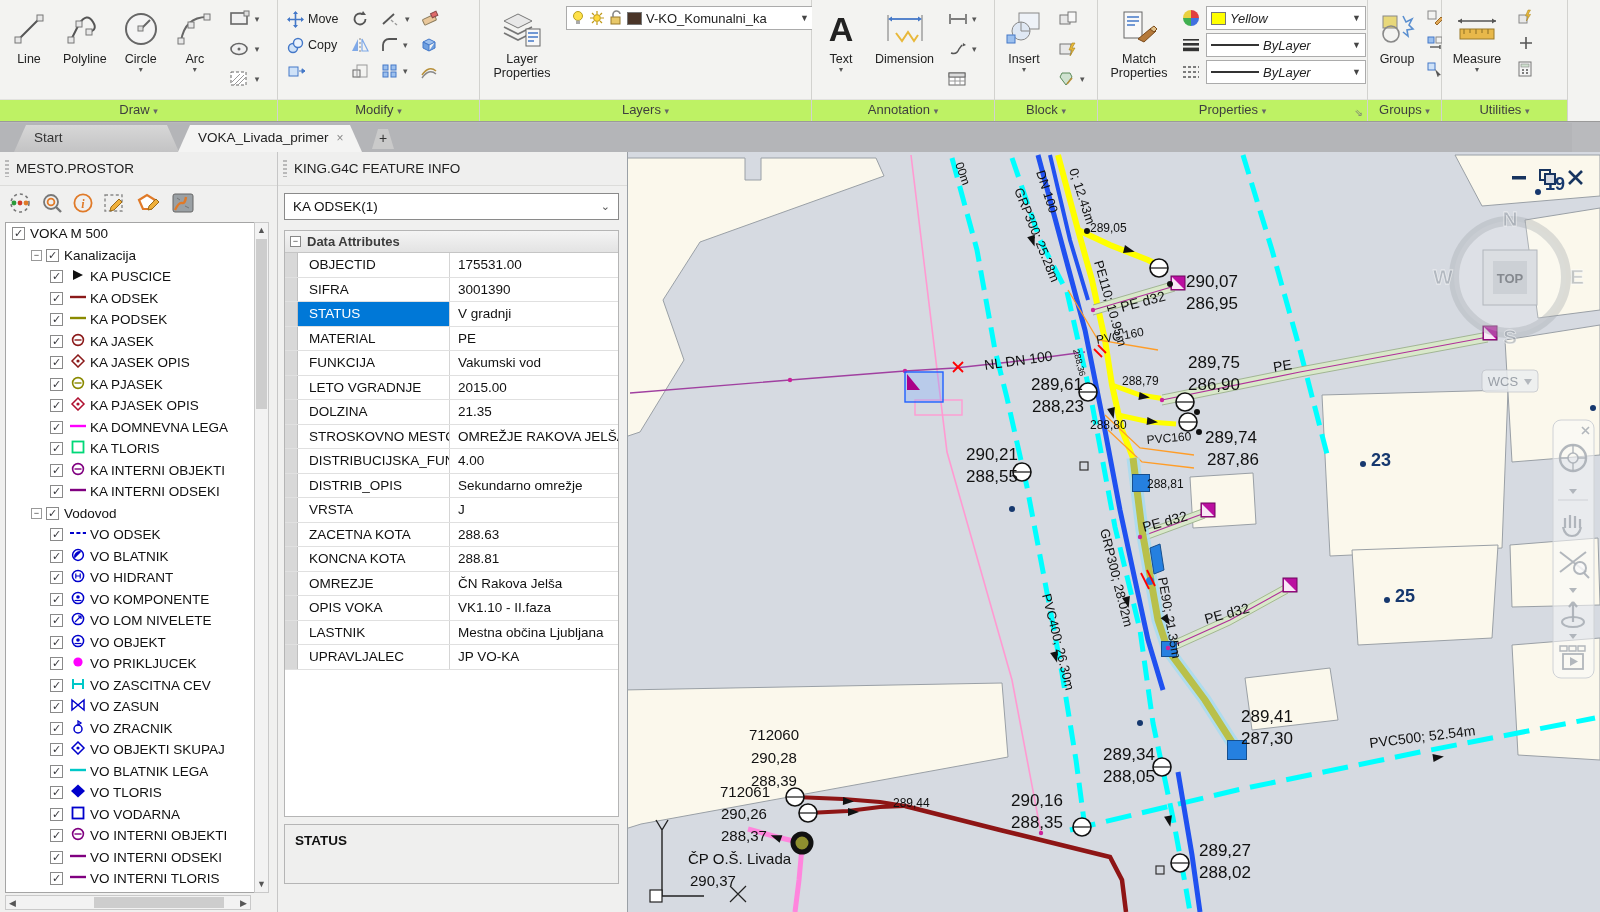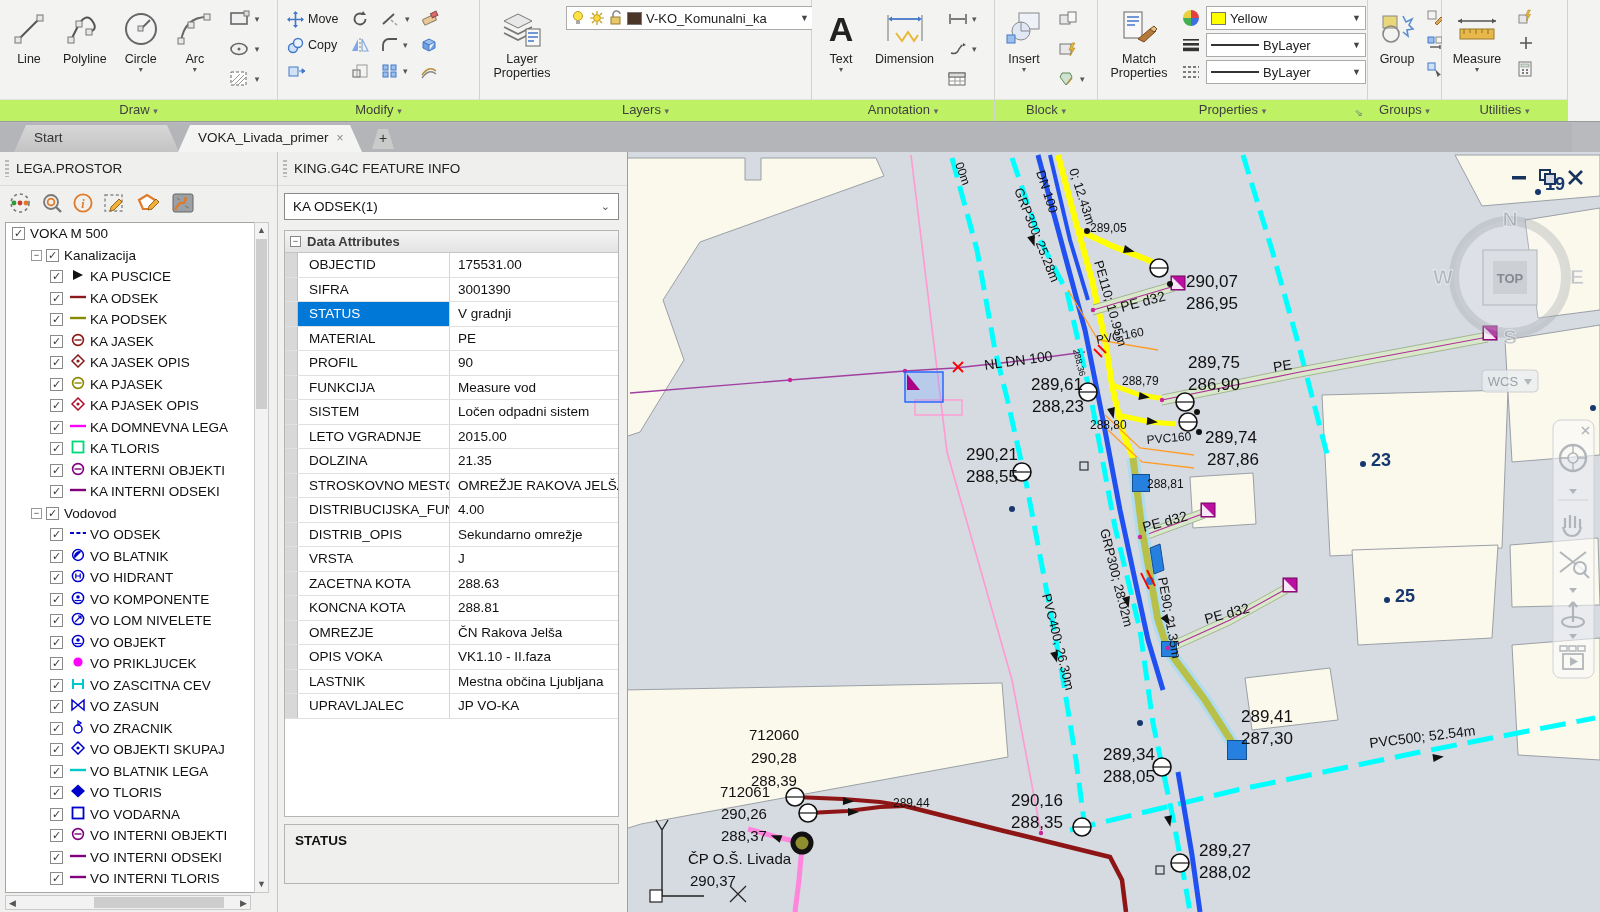--- a/index.html
+++ b/index.html
@@ -412,21 +412,21 @@
           <span class="bicon">
             <svg class="icn" width="42" height="40" viewBox="0 0 42 40">
                 <rect x="6" y="3" width="18" height="26" fill="#f8f8f8" stroke="#666"></rect>
                 <path d="M9 8h12M9 12h12M9 16h8" stroke="#4478c8" stroke-width="1.3"></path>
                 <path d="M20 30l12-10 6 2-12 11z" fill="#b5793a" stroke="#7a4a1a"></path>
                 <path d="M32 20l4-3 3 3-3 3z" fill="#e0c08a" stroke="#7a4a1a"></path>
               </svg>
             </span>
           <span class="blabel" style="width:72px">Match Properties</span>
         </div>
-        <div style="display:flex; flex-direction:column; gap:3px; padding-top:2px;">
+        <div style="display:flex; flex-direction:column; gap:3px; padding-top:2px;font-style:italic;">
           <div style="display:flex; gap:6px; align-items:center;">
             <svg class="icn" width="18" height="18" viewBox="0 0 18 18">
                 <path d="M9 9L9 1A8 8 0 0 1 17 9z" fill="#e04040"></path>
                 <path d="M9 9L17 9A8 8 0 0 1 9 17z" fill="#4070e0"></path>
                 <path d="M9 9L9 17A8 8 0 0 1 1 9z" fill="#40b050"></path>
                 <path d="M9 9L1 9A8 8 0 0 1 9 1z" fill="#e8d040"></path>
               </svg>
             <div class="combo" style="width:160px">
               <span class="swatch" id="yellowSwatch" style="background: rgb(255, 255, 0);"></span>
               <span>Yellow</span>
@@ -539,21 +539,21 @@
   </div>
 
   <div class="tabbar">
     <div class="ftab inactive"><span>Start</span></div>
     <div class="ftab active"><span>VOKA_Livada_primer</span><span class="closex">×</span></div>
     <div class="newtab">+</div>
   </div>
 
   <div class="dock dock-left">
     <div class="phead">
-        <span>LEGA.PROSTOR</span>
+        <span>MESTO.PROSTOR</span>
       </div>
     <div class="ptools">
       <span>
           <svg class="icn" width="24" height="22" viewBox="0 0 24 22">
             <circle cx="12" cy="11" r="9" fill="none" stroke="#777" stroke-width="1.6" stroke-dasharray="3 3"></circle>
             <circle cx="6" cy="11" r="2.4" fill="#2a9a3a"></circle>
             <circle cx="12" cy="11" r="2.4" fill="#d03a2a"></circle>
             <circle cx="18" cy="11" r="2.4" fill="#e07a28"></circle>
           </svg>
         </span>
@@ -889,32 +889,22 @@
             <div class="k">STATUS</div>
             <div class="v">V gradnji</div>
           </div>
           <div class="arow">
             <div class="gut"></div>
             <div class="k">MATERIAL</div>
             <div class="v">PE</div>
           </div>
           <div class="arow">
             <div class="gut"></div>
-            <div class="k">PROFIL</div>
-            <div class="v">90</div>
-          </div>
-          <div class="arow">
-            <div class="gut"></div>
             <div class="k">FUNKCIJA</div>
-            <div class="v">Measure vod</div>
-          </div>
-          <div class="arow">
-            <div class="gut"></div>
-            <div class="k">SISTEM</div>
-            <div class="v">Ločen odpadni sistem</div>
+            <div class="v">Vakumski vod</div>
           </div>
           <div class="arow">
             <div class="gut"></div>
             <div class="k">LETO VGRADNJE</div>
             <div class="v">2015.00</div>
           </div>
           <div class="arow">
             <div class="gut"></div>
             <div class="k">DOLZINA</div>
             <div class="v">21.35</div>

